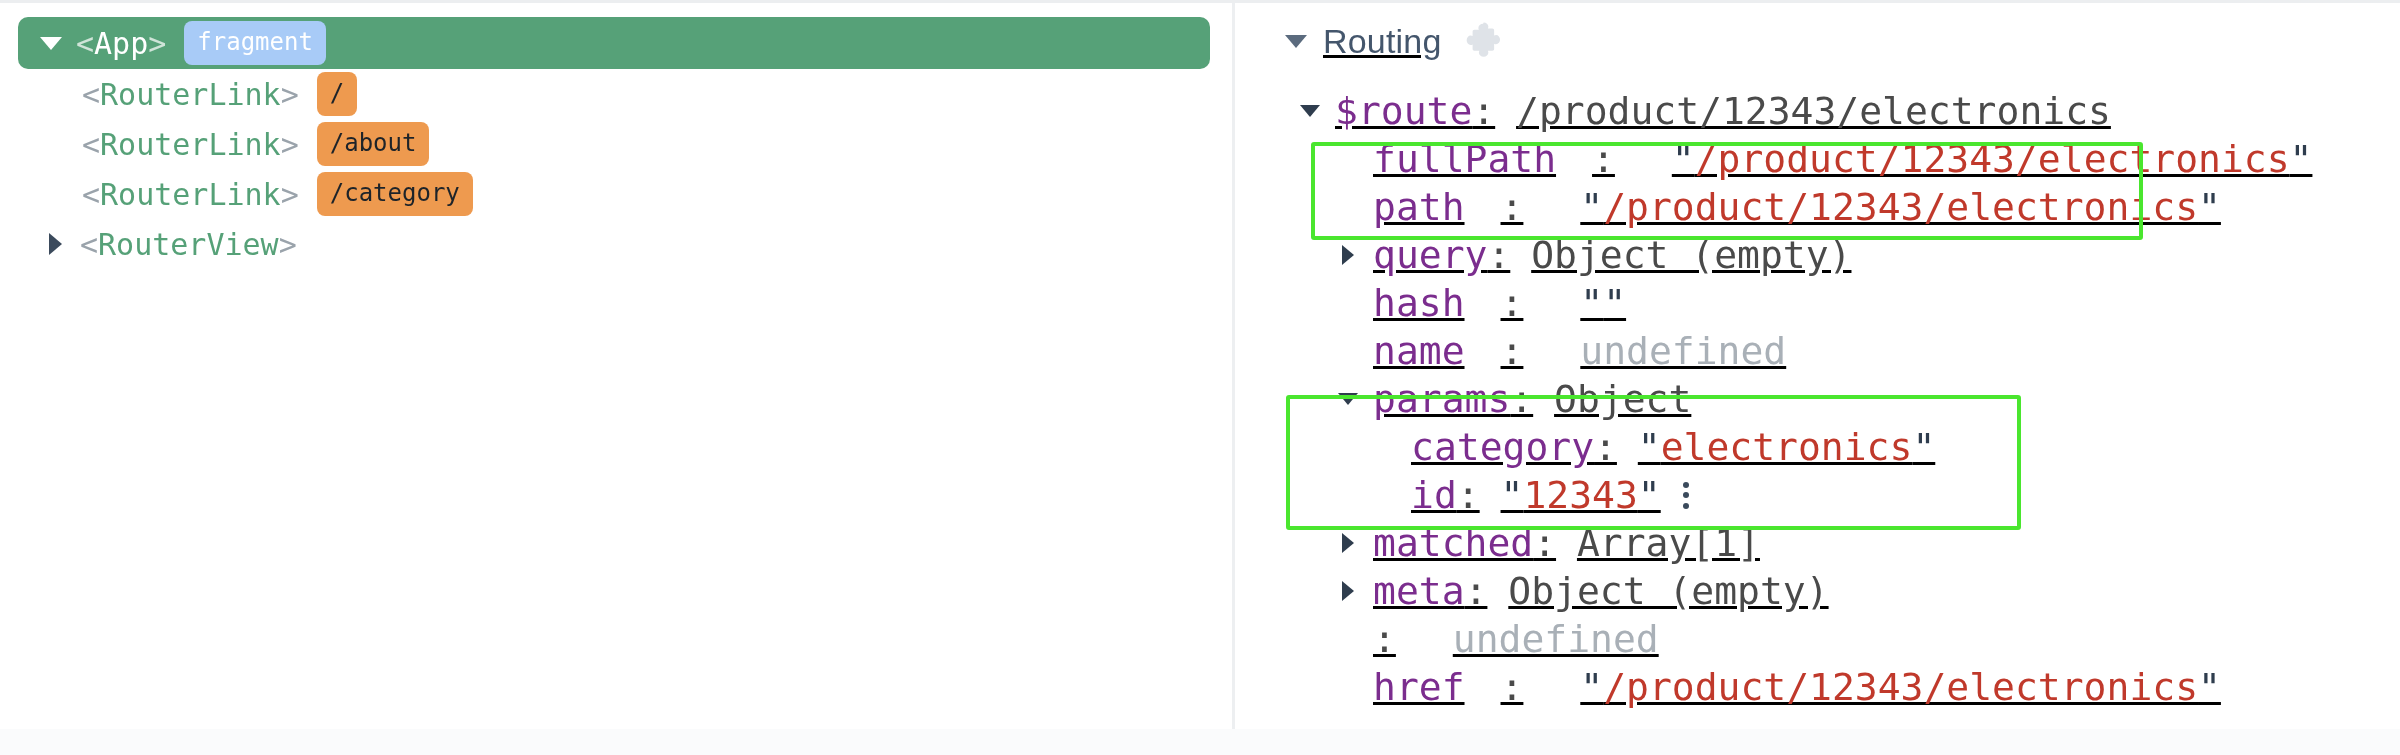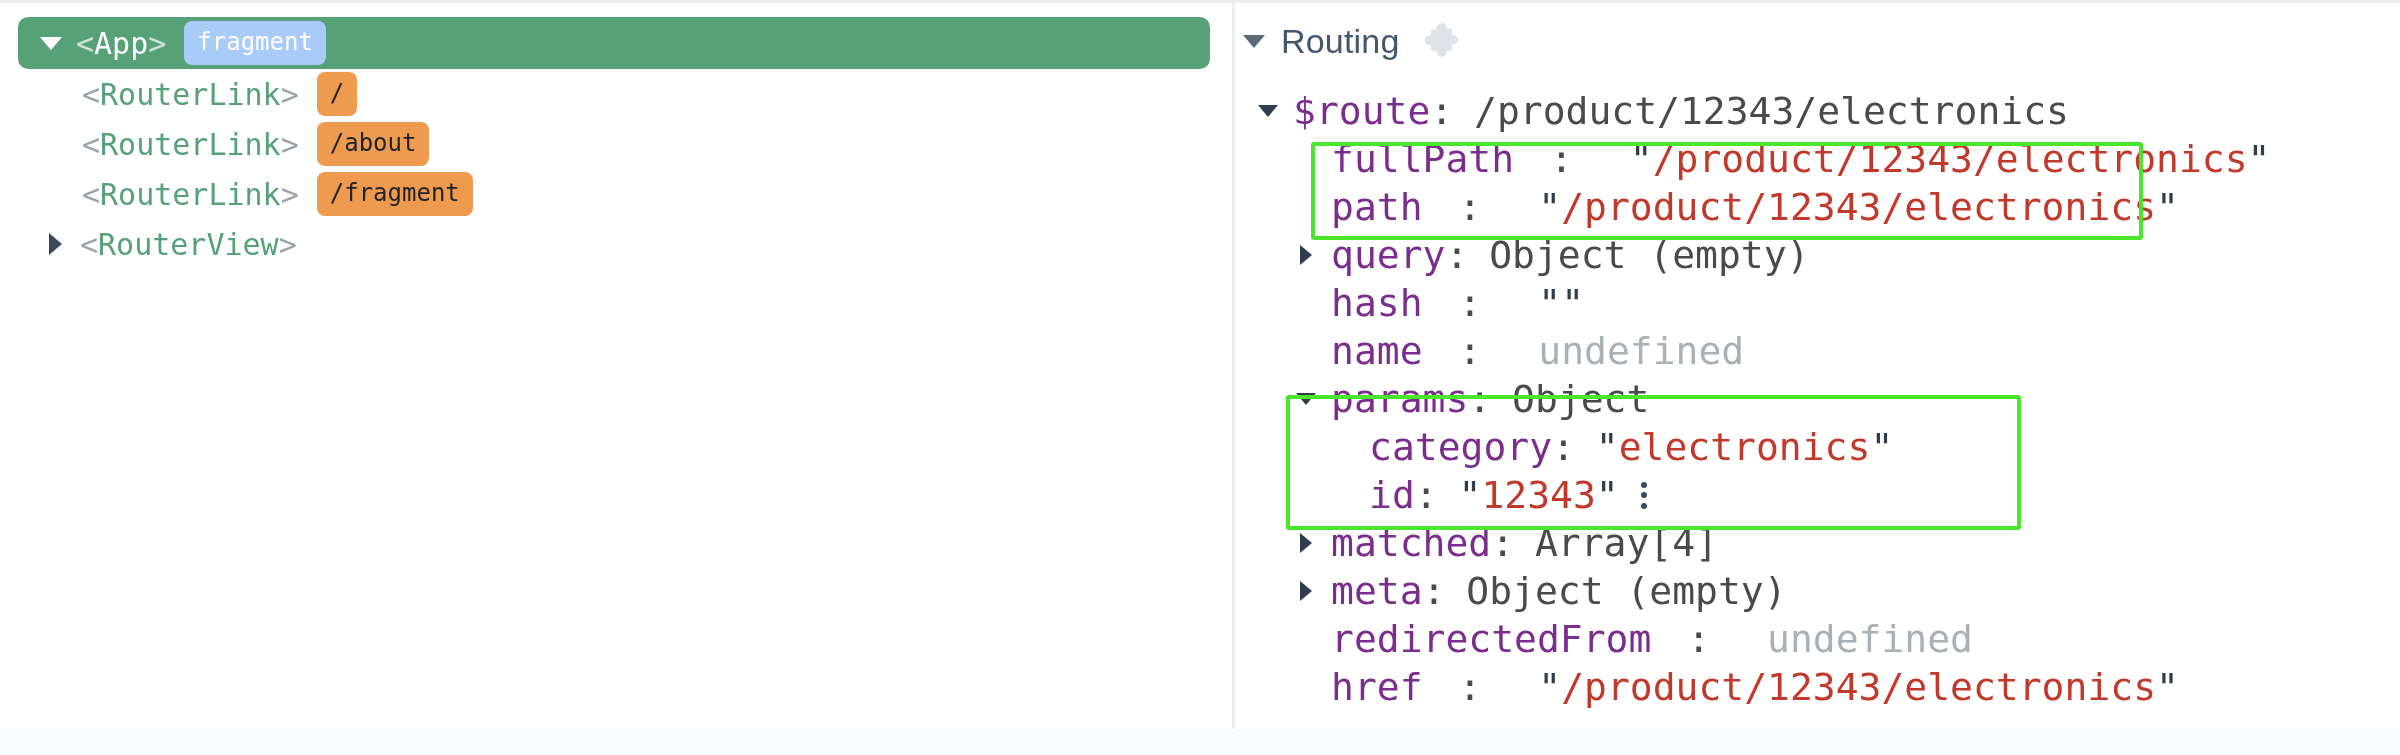--- a/index.html
+++ b/index.html
@@ -108,21 +108,23 @@
     color: #1d2329;
   }
 
   
   .inspector-pane {
     position: relative;
     flex: 1;
     height: 100%;
     background: #ffffff;
     overflow: hidden;
+    padding-left: 42px;
     box-sizing: border-box;
+    text-decoration: underline;
   }
 
   .section-header {
     display: flex;
     align-items: center;
     height: 56px;
     margin-top: 10px;
     margin-left: 8px;
   }
   .section-caret {
@@ -252,21 +254,21 @@
         <span class="tag-bracket">&lt;</span>
           <span class="tag-name">RouterLink</span>
           <span class="tag-bracket">&gt;</span>
         <span class="badge badge-route">/about</span>
       </div>
 
       <div class="tree-row depth1">
         <span class="tag-bracket">&lt;</span>
           <span class="tag-name">RouterLink</span>
           <span class="tag-bracket">&gt;</span>
-        <span class="badge badge-route">/fragment</span>
+        <span class="badge badge-route">/category</span>
       </div>
 
       <div class="tree-row depth1-arrow">
         <span class="caret">
             <span class="caret-right-dark"></span>
           </span>
         <span class="tag-bracket">&lt;</span>
           <span class="tag-name">RouterView</span>
           <span class="tag-bracket">&gt;</span>
       </div>
@@ -355,34 +357,33 @@
             <span></span>
           </span>
       </div>
 
       <div class="kv-row ind-1">
         <span class="kv-caret">
             <span class="tri-right-sm"></span>
           </span>
         <span class="k-key">matched</span>
           <span class="k-colon">:</span>
-          <span class="v-plain">Array[4]</span>
+          <span class="v-plain">Array[1]</span>
       </div>
 
       <div class="kv-row ind-1">
         <span class="kv-caret">
             <span class="tri-right-sm"></span>
           </span>
         <span class="k-key">meta</span>
           <span class="k-colon">:</span>
           <span class="v-plain">Object (empty)</span>
       </div>
 
       <div class="kv-row ind-1-noarrow">
-        <span class="k-key">redirectedFrom</span>
           <span class="k-colon">:</span>
           <span class="v-undef">undefined</span>
       </div>
 
       <div class="kv-row ind-1-noarrow">
         <span class="k-key">href</span>
           <span class="k-colon">:</span>
           <span class="v-plain"><span class="v-quote">"</span><span class="v-string">/product/12343/electronics</span><span class="v-quote">"</span></span>
       </div>
 

